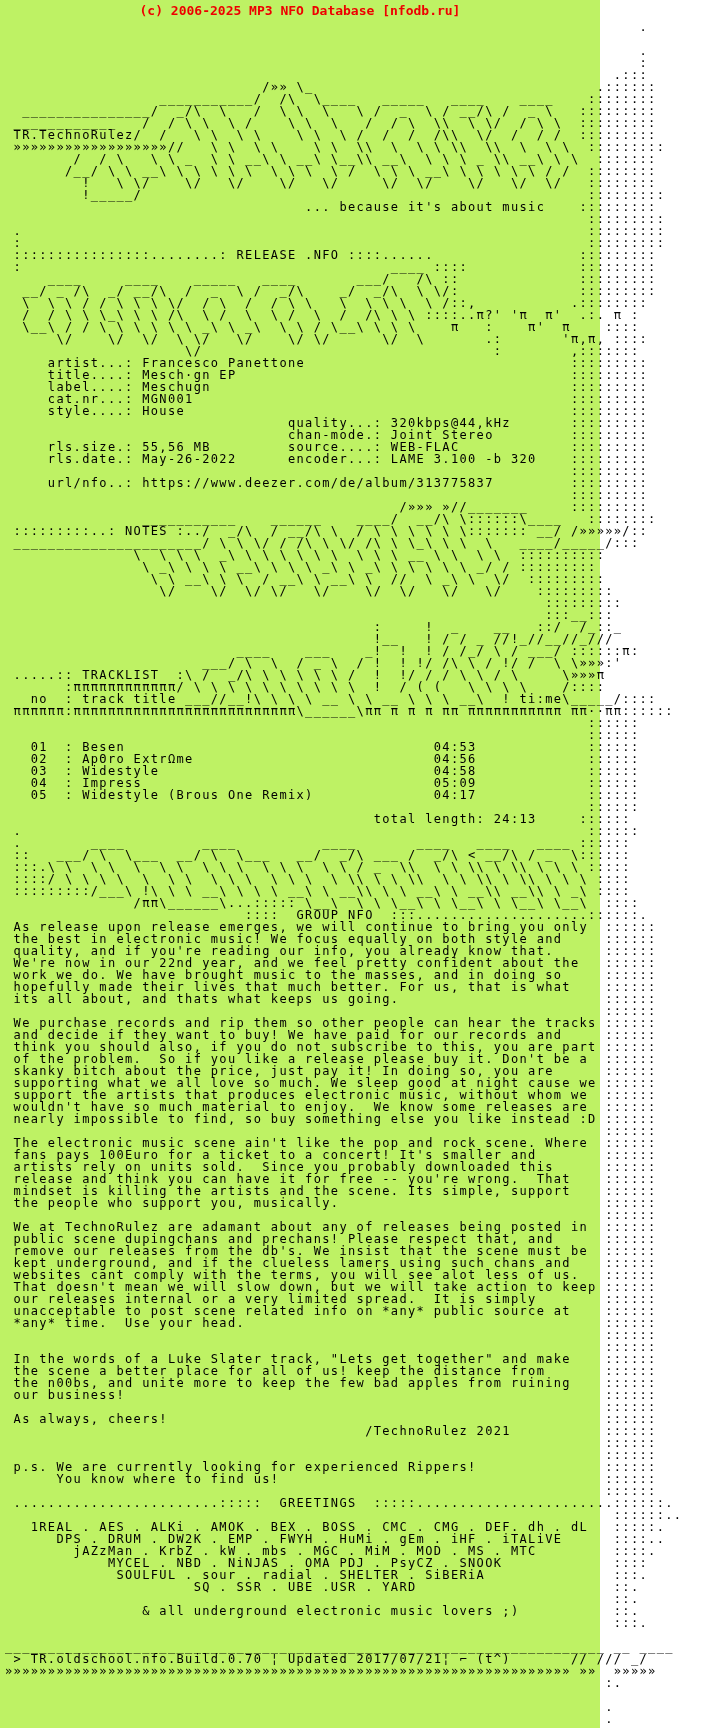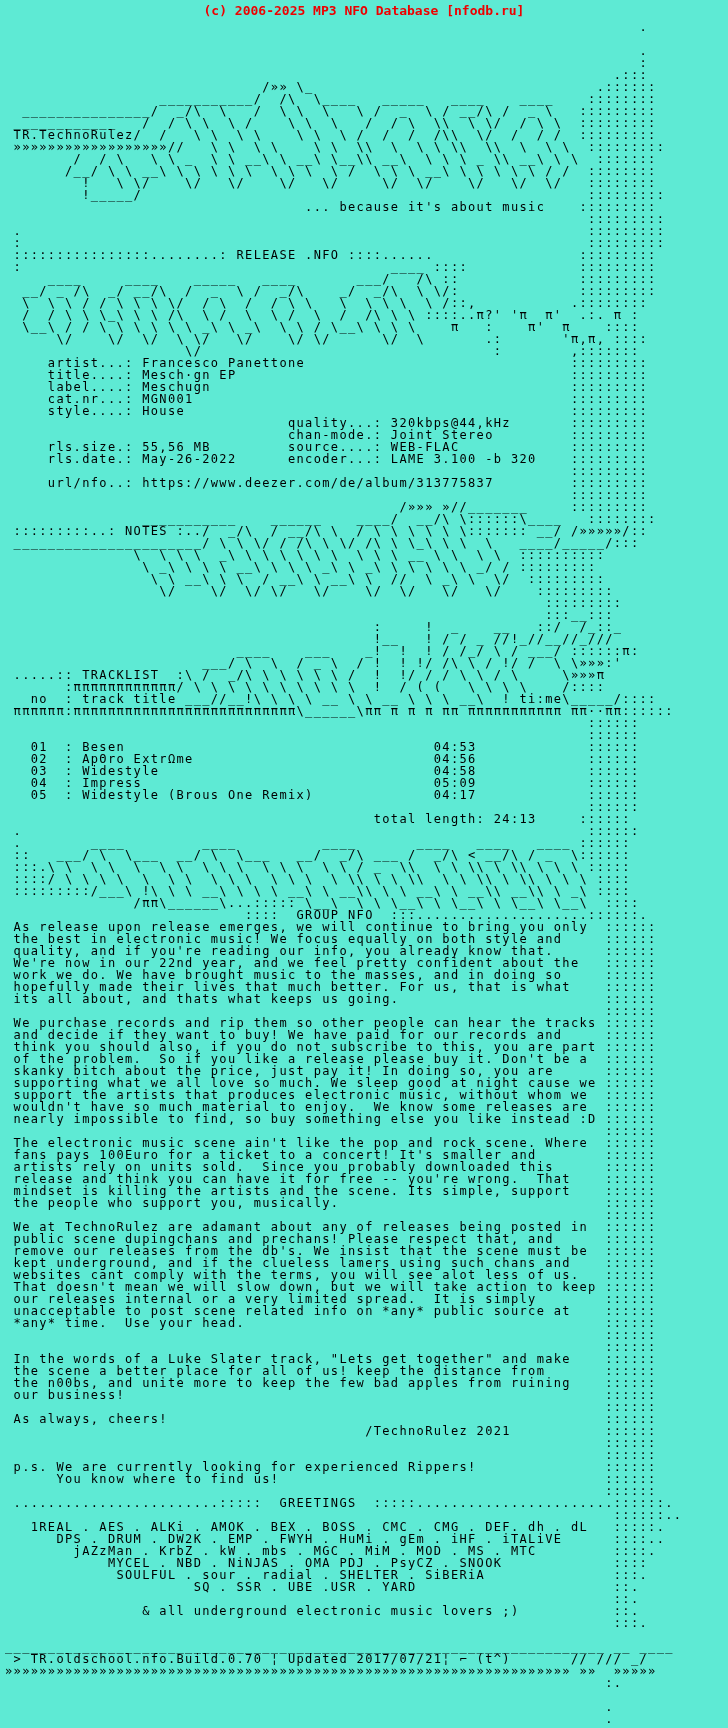--- a/index.html
+++ b/index.html
@@ -5,23 +5,23 @@
   html, body {
     margin: 0;
     padding: 0;
     background: #ffffff;
     width: 728px;
     height: 1728px;
     overflow: hidden;
   }
   .page {
     position: relative;
-    width: 728px;
+    width: 600px;
     height: 1728px;
-    background: #5eead4;
+    background: #bef264;
   }
   .copyright {
     font-family: "DejaVu Sans Mono", "Liberation Mono", monospace;
     font-size: 13px;
     line-height: 16px;
     font-weight: bold;
     color: #ee0000;
     text-align: center;
     padding-top: 3px;
     white-space: pre;

